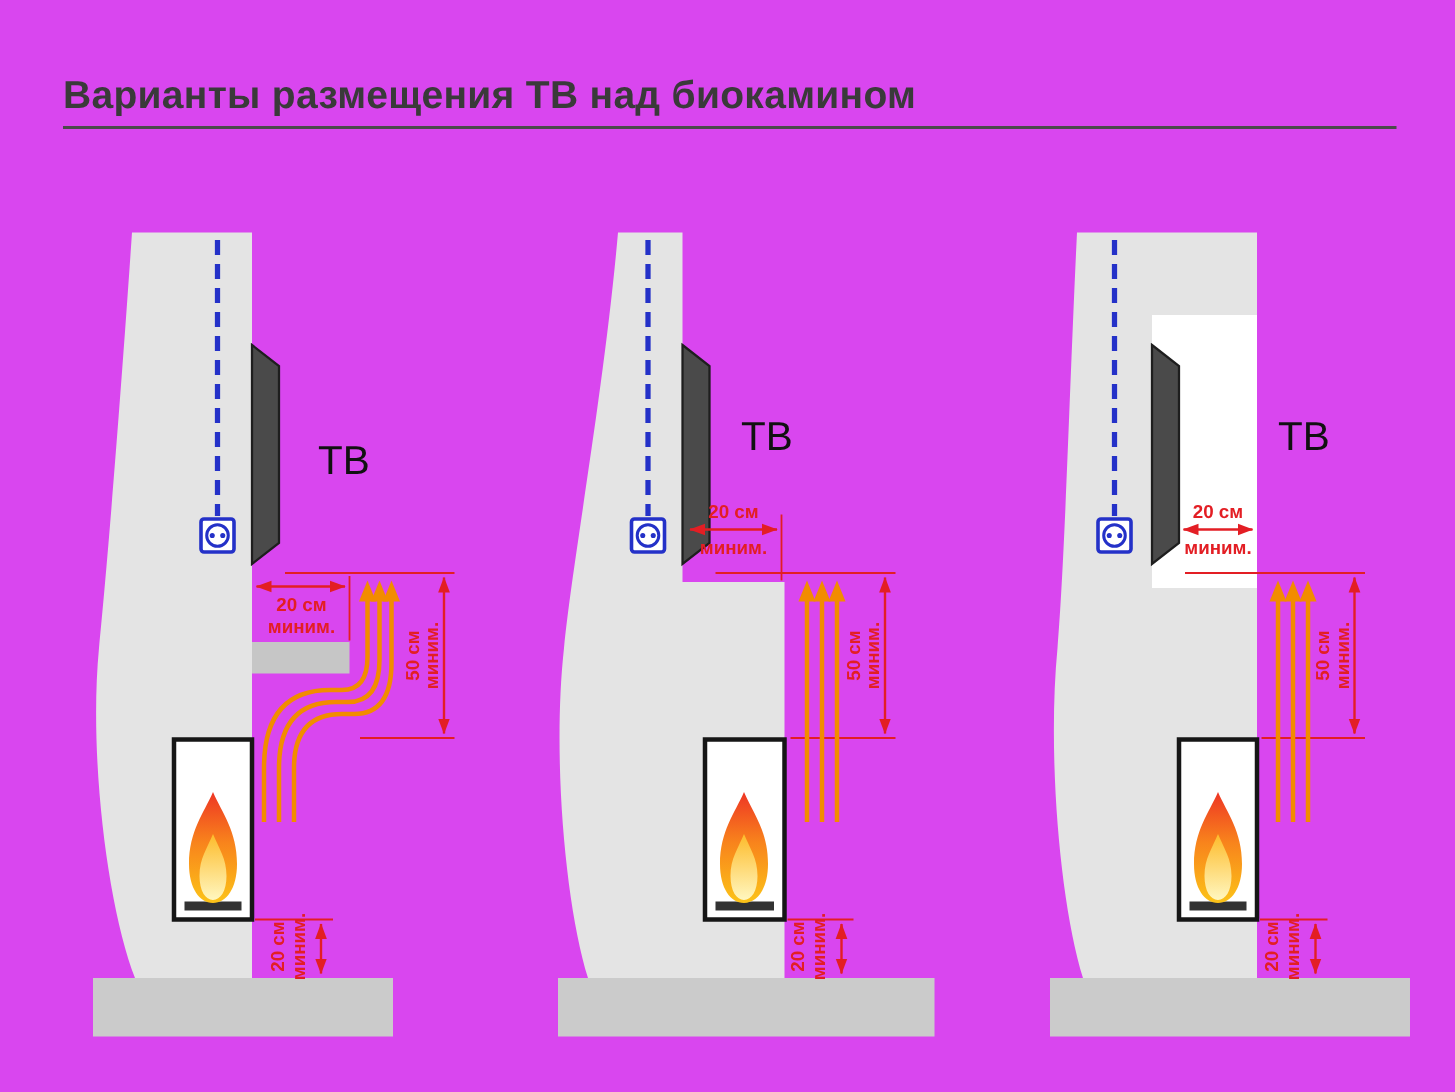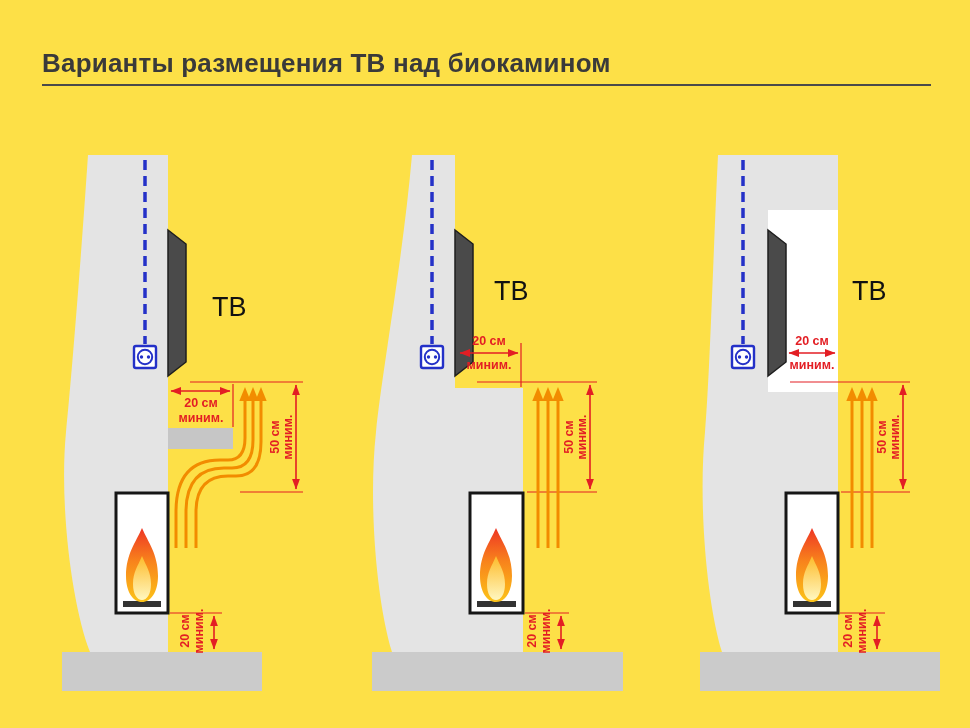--- a/index.html
+++ b/index.html
@@ -1,17 +1,17 @@
 <!DOCTYPE html>
 <html style="--title-ink: #3a3a3a; --rule-ink: #4a4a4a; --ink: #111111; --wall: #e4e4e4; --floor: #cbcbcb; --shelf: #c6c6c6; --tv: #4a4a4a; --tv-edge: #1e1e1e; --dim-red: #e31e24; --heat-orange: #f28c00; --cable-blue: #2431c8;"><head>
 <meta charset="utf-8">
 <style>
   html,body{margin:0;padding:0;background:#ffffff;}
   .page{
-    position:relative;width:970px;height:728px;background:#fde047;overflow:hidden;
+    position:relative;width:970px;height:728px;background:#d946ef;overflow:hidden;
     font-family:"Liberation Sans",sans-serif;
   }
   .page-title{
     position:absolute;left:42px;top:48px;margin:0;
     font-size:26px;font-weight:700;color:var(--title-ink);
     font-family:"Liberation Sans",sans-serif;letter-spacing:.2px;
   }
   .title-rule{
     position:absolute;left:42px;top:84px;width:889px;height:0;
     border-top:2.5px solid var(--rule-ink);

